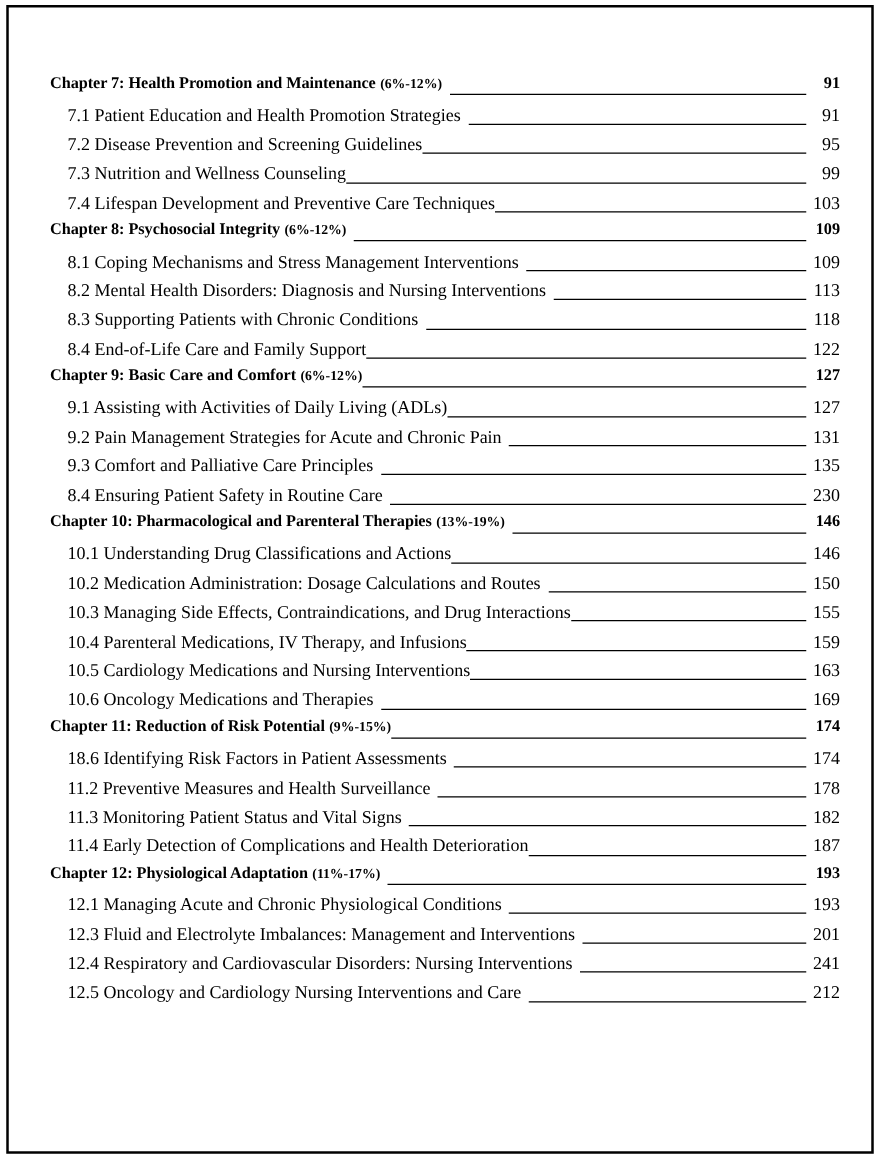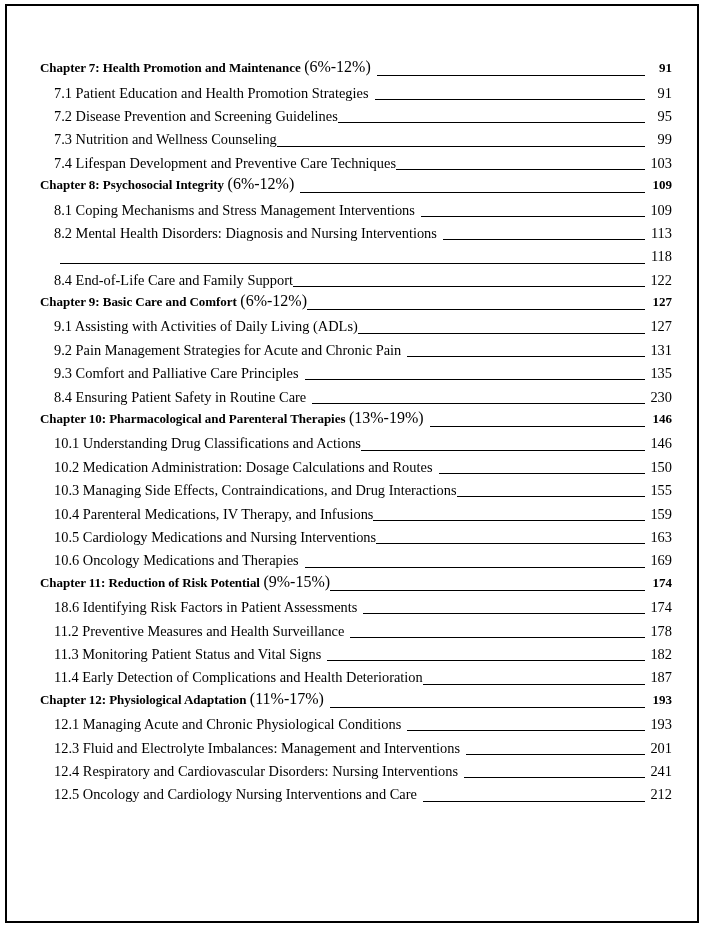--- a/index.html
+++ b/index.html
@@ -46,22 +46,22 @@
   
   .toc-row.level-chapter {
     font-weight: bold;
     font-size: 13.0px;
     padding-left: 0px;
   }
   .toc-row.level-chapter .row-label {
     letter-spacing: -0.05px;
   }
   .toc-row.level-chapter .row-pct {
-    font-size: 16px;
-    font-weight: normal;
+    font-size: 11px;
+    font-weight: bold;
     margin-left: 3.5px;
   }
 
   
   .toc-row.level-section {
     font-weight: normal;
     font-size: 14.4px;
     padding-left: 14px;
     align-items: center;
   }
@@ -149,20 +149,21 @@
         <span class="row-label">8.1 Coping Mechanisms and Stress Management Interventions</span>
         <span class="row-leader gap-space"></span>
         <span class="row-page">109</span>
       </div>
       <div class="toc-row level-section">
         <span class="row-label">8.2 Mental Health Disorders: Diagnosis and Nursing Interventions</span>
         <span class="row-leader gap-space"></span>
         <span class="row-page">113</span>
       </div>
       <div class="toc-row level-section">
+        <span class="row-label">8.3 Supporting Patients with Chronic Conditions</span>
         <span class="row-leader gap-space"></span>
         <span class="row-page">118</span>
       </div>
       <div class="toc-row level-section">
         <span class="row-label">8.4 End-of-Life Care and Family Support</span>
         <span class="row-leader gap-none"></span>
         <span class="row-page">122</span>
       </div>
       <div class="toc-row level-chapter">
         <span class="row-label">Chapter 9: Basic Care and Comfort</span>

